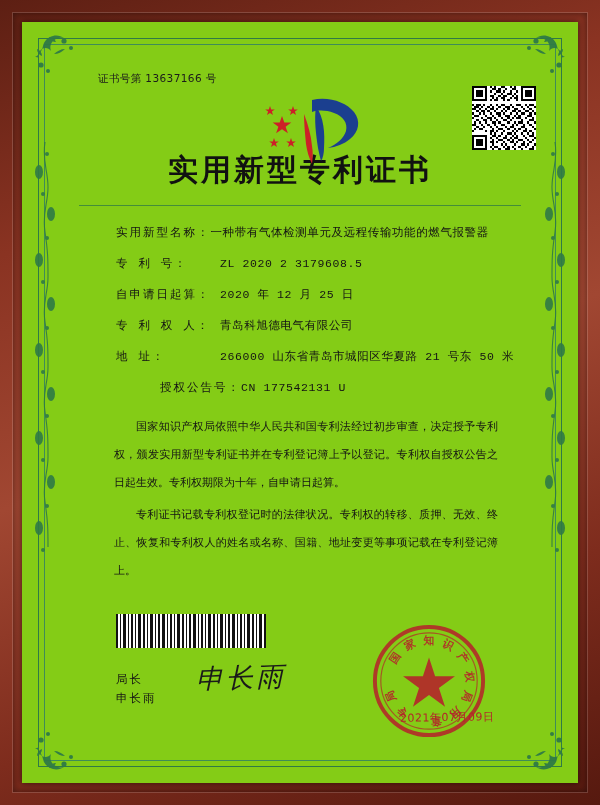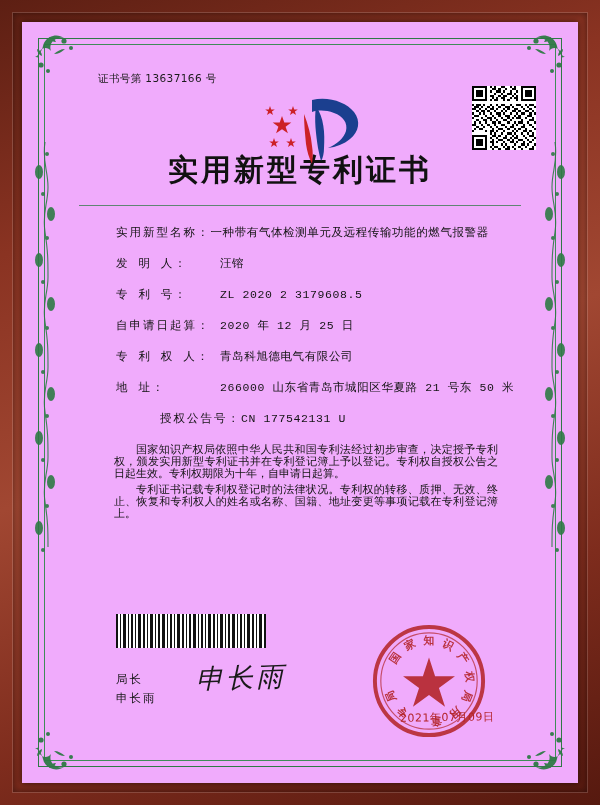--- a/index.html
+++ b/index.html
@@ -31,21 +31,21 @@
     position: absolute;
     left: 12px; top: 12px; right: 12px; bottom: 12px;
     border: 1px solid rgba(255,255,255,0.16);
     box-shadow: inset 0 0 7px rgba(0,0,0,0.45);
     pointer-events: none;
   }
   .paper {
     position: absolute;
     left: 22px; top: 22px;
     width: 556px; height: 761px;
-    background: #f0abfc;
+    background: #84cc16;
     box-shadow: 0 0 6px rgba(0,0,0,0.55);
     overflow: hidden;
   }
 
   
   .green-border {
     position: absolute;
     left: 16px; top: 16px;
     width: 524px; height: 729px;
     box-sizing: border-box;
@@ -143,21 +143,21 @@
   .lbl-w-4 { width: 104px; }
   .field-value { letter-spacing: 0.6px; }
 
   .row-two { display: flex; }
   .row-two .half-right { margin-left: 44px; }
 
   .paragraphs {
     margin-top: 16px;
     padding: 0 34px 0 46px;
     font-size: 11px;
-    line-height: 12px;
+    line-height: 28px;
     color: #141414;
     text-align: justify;
   }
   .paragraphs p {
     margin: 0 0 4px 0;
     text-indent: 22px;
   }
 
   
   .bottom {
@@ -574,23 +574,20 @@
 
     <div class="title">实用新型专利证书</div>
     <div class="rule"></div>
 
     <div class="fields">
 
       <div class="field-row">
         <span class="field-label">实用新型名称：</span><span class="field-value">一种带有气体检测单元及远程传输功能的燃气报警器</span>
       </div>
 
-      <div class="field-row">
-        <span class="field-label lbl-w-4">发 明 人：</span><span class="field-value">汪镕</span>
-      </div>
 
       <div class="field-row">
         <span class="field-label lbl-w-4">专 利 号：</span><span class="field-value">ZL 2020 2 3179608.5</span>
       </div>
 
       <div class="field-row">
         <span class="field-label lbl-w-4">自申请日起算：</span><span class="field-value">2020 年 12 月 25 日</span>
       </div>
 
       <div class="field-row">

